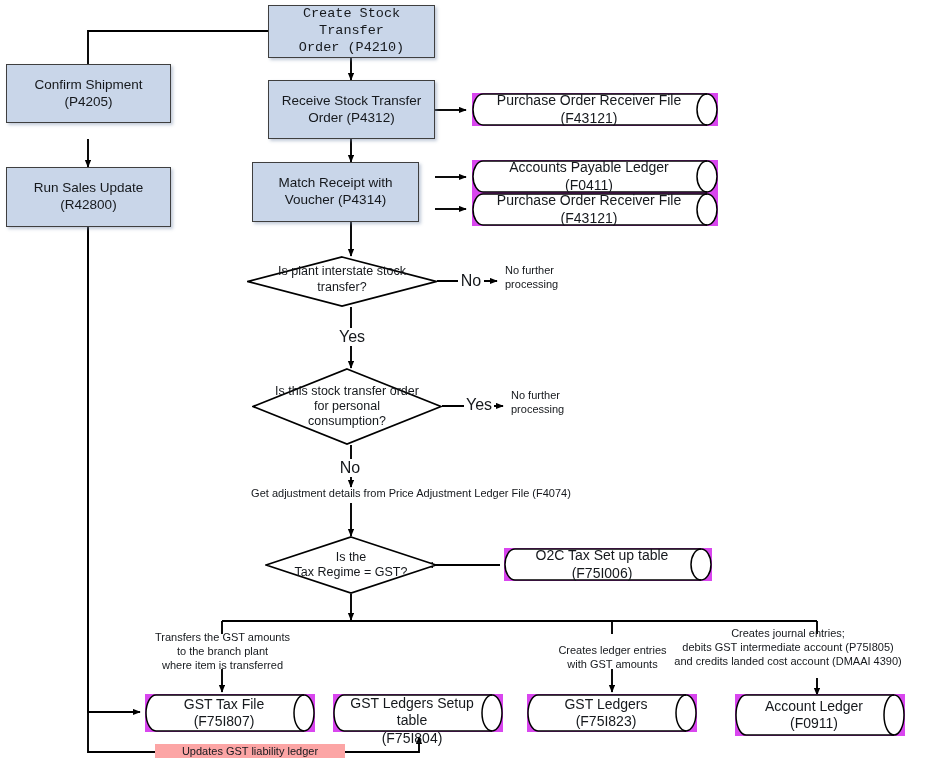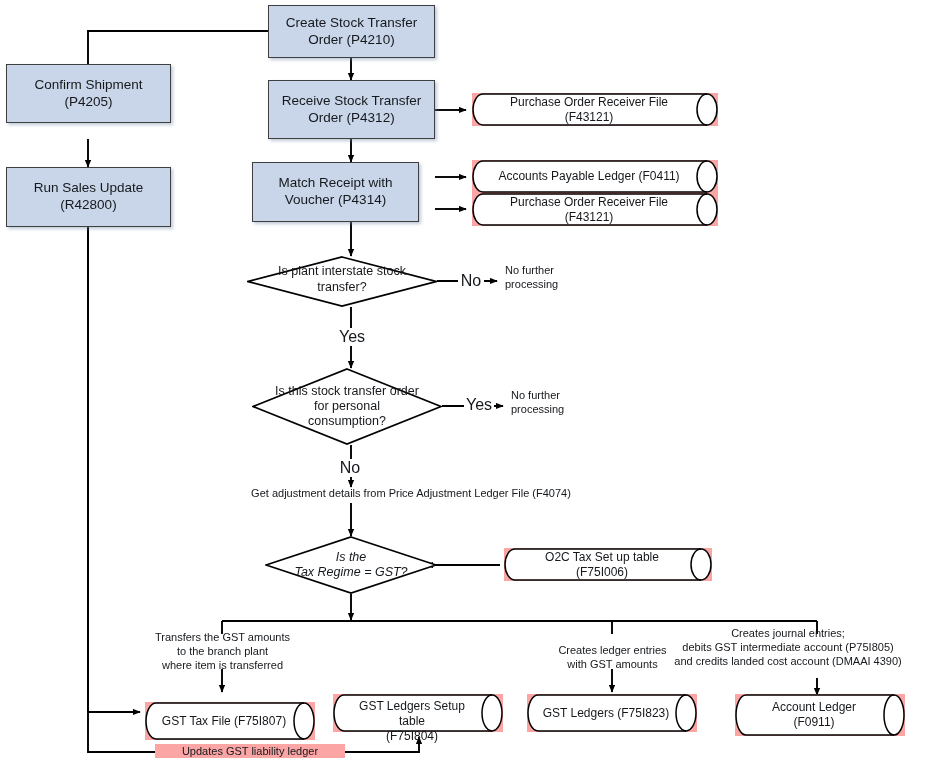--- a/index.html
+++ b/index.html
@@ -41,22 +41,22 @@
   .proc {
     background: #c9d6e9;
     border: 1.6px solid #3f3f3f;
     box-shadow: 2px 2px 3px rgba(120,140,170,0.45);
     font-size: 13.5px;
     color: #15181c;
     padding: 2px 6px;
   }
   
   .db {
-    background: #fca5a5;
-    font-size: 12px;
+    background: #d946ef;
+    font-size: 14px;
     color: #15181c;
     padding: 2px 26px 2px 14px;
   }
   .db .dbshape {
     position: absolute;
     left: 0; top: 0;
     width: 100%;
     height: 100%;
     pointer-events: none;
   }
@@ -164,21 +164,21 @@
       <path d="M419,752 L419,752"></path>
       <path d="M419,752 L419,752"></path>
       <path d="M419,752 L419,752"></path>
       <path d="M419,752 L419,752"></path>
 
       <path d="M338,752 L419,752 L419,737" marker-end="url(#arrow)"></path>
     </g>
   </svg>
 
   <div class="node proc" style="left:268px; top:5px; width:167px; height:53px;">
-    <span style="white-space:pre-line;">Create Stock Transfer
+    <span style="white-space:pre-line;font-family:Liberation Mono, monospace;">Create Stock Transfer
 Order (P4210)</span>
   </div>
 
   <div class="node proc" style="left:268px; top:80px; width:167px; height:59px;">
     <span style="white-space:pre-line;">Receive Stock Transfer
 Order (P4312)</span>
   </div>
 
   <div class="node proc" style="left:252px; top:162px; width:167px; height:60px;">
     <span style="white-space:pre-line;">Match Receipt with
@@ -219,21 +219,21 @@
   </div>
 
   <div class="node db" style="left:504px; top:548px; width:208px; height:33px;">
     <svg class="dbshape" viewBox="0 0 208 33" preserveAspectRatio="none">
       <path d="M11,1 L197,1 A10,15.5 0 0 1 197,32 L11,32 A10,15.5 0 0 1 11,1 Z" fill="#ffffff" stroke="#000000" stroke-width="1.5"></path>
       <path d="M197,1 A10,15.5 0 0 0 197,32" fill="none" stroke="#000000" stroke-width="1.5"></path>
     </svg>
     <span class="dblabel">O2C Tax Set up table (F75I006)</span>
   </div>
 
-  <div class="node db" style="left:145px; top:694px; width:170px; height:38px;margin-top:8px;">
+  <div class="node db" style="left:145px; top:694px; width:170px; height:38px;">
     <svg class="dbshape" viewBox="0 0 170 38" preserveAspectRatio="none">
       <path d="M11,1 L159,1 A10,18 0 0 1 159,37 L11,37 A10,18 0 0 1 11,1 Z" fill="#ffffff" stroke="#000000" stroke-width="1.5"></path>
       <path d="M159,1 A10,18 0 0 0 159,37" fill="none" stroke="#000000" stroke-width="1.5"></path>
     </svg>
     <span class="dblabel">GST Tax File (F75I807)</span>
   </div>
 
   <div class="node db" style="left:333px; top:694px; width:170px; height:38px;">
     <svg class="dbshape" viewBox="0 0 170 38" preserveAspectRatio="none">
       <path d="M11,1 L159,1 A10,18 0 0 1 159,37 L11,37 A10,18 0 0 1 11,1 Z" fill="#ffffff" stroke="#000000" stroke-width="1.5"></path>
@@ -270,21 +270,21 @@
 
   <div class="node dec" style="left:252px; top:368px; width:190px; height:77px;">
     <svg class="decshape" viewBox="0 0 190 77" preserveAspectRatio="none">
       <polygon points="95,1 189,38.5 95,76 1,38.5" fill="#ffffff" stroke="#000000" stroke-width="1.8"></polygon>
     </svg>
     <span class="declabel" style="white-space:pre-line; width:96%;">Is this stock transfer order
 for personal
 consumption?</span>
   </div>
 
-  <div class="node dec" style="left:265px; top:536px; width:172px; height:58px;font-style:italic;">
+  <div class="node dec" style="left:265px; top:536px; width:172px; height:58px;">
     <svg class="decshape" viewBox="0 0 172 58" preserveAspectRatio="none">
       <polygon points="86,1 171,29 86,57 1,29" fill="#ffffff" stroke="#000000" stroke-width="1.8"></polygon>
     </svg>
     <span class="declabel" style="white-space:pre-line; width:96%;">Is the
 Tax Regime = GST?</span>
   </div>
 
   <div class="note" style="left:505px; top:263px; width:120px; text-align:left;">No further
 processing</div>
 

